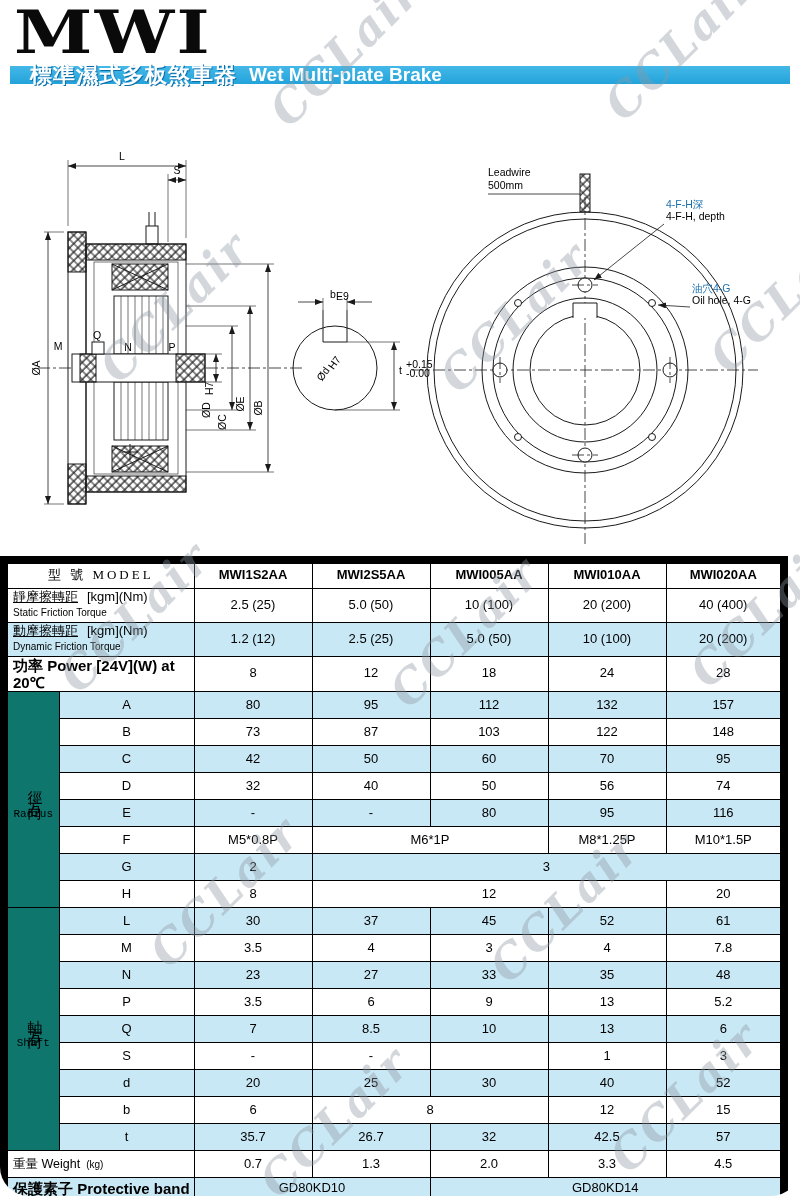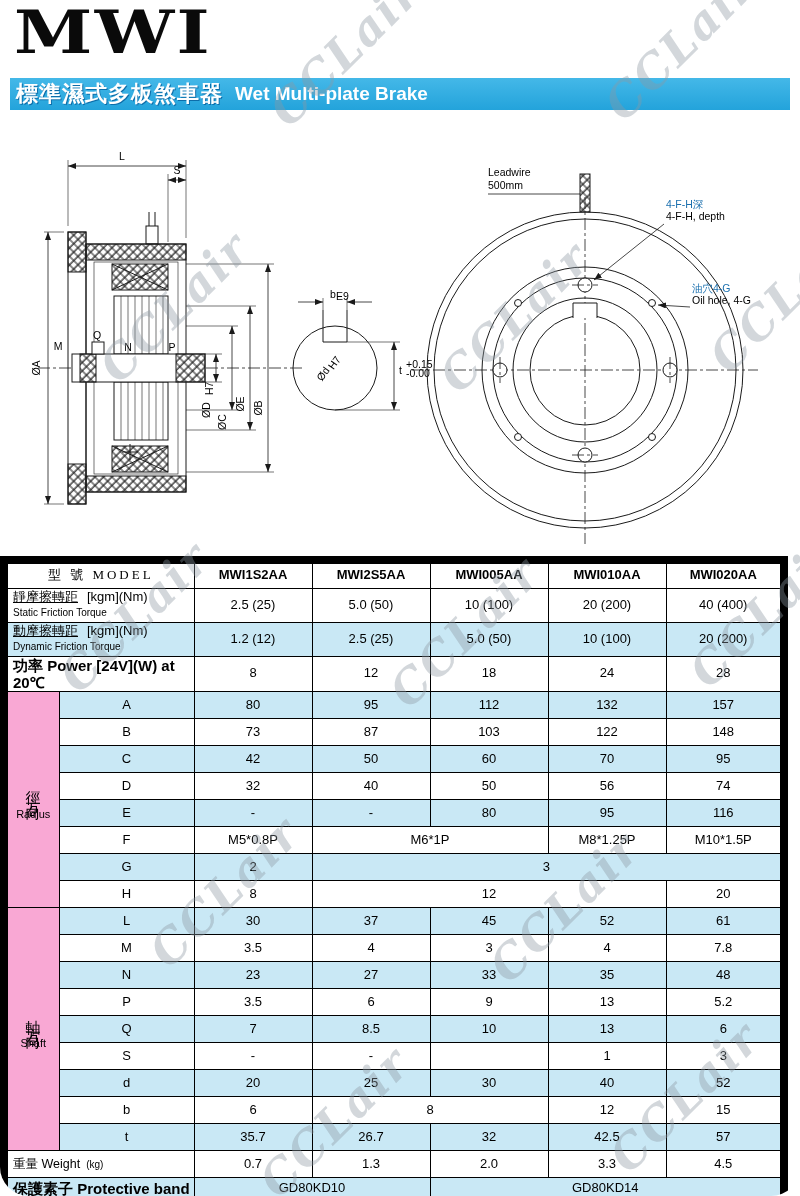--- a/index.html
+++ b/index.html
@@ -5,23 +5,23 @@
   html,body{margin:0;padding:0;background:#fff;}
   .page{position:relative;width:800px;height:1196px;background:#fff;overflow:hidden;
         font-family:"Liberation Sans",sans-serif;color:#000;border-radius:29px;}
 
   
   .logo{position:absolute;left:14px;top:2px;font-family:"DejaVu Serif",serif;
         font-weight:bold;font-size:60px;line-height:1;letter-spacing:2px;
         transform:scaleX(1.18);transform-origin:left top;color:#0a0a0a;}
 
   
-  .banner{position:absolute;left:10px;top:66px;width:780px;height:32px;box-sizing:border-box;
+  .banner{position:absolute;left:10px;top:66px;width:780px;height:18px;box-sizing:border-box;
           background:linear-gradient(180deg,#44b8e8 0%,#23a3db 100%);
-          display:flex;align-items:center;gap:12px;padding-left:6px;margin-top:12px;}
+          display:flex;align-items:center;gap:12px;padding-left:20px;}
   .banner .zh{font-size:22px;font-weight:bold;color:#fff;letter-spacing:1px;
               text-shadow:1px 1px 0 #0d6da9;}
   .banner .en{font-size:19px;font-weight:bold;color:#fff;text-align:right;}
 
   
   .dwg{position:absolute;left:10px;top:112px;}
   .dwg line,.dwg rect,.dwg circle,.dwg path{stroke:#1a1a1a;fill:none;stroke-width:1;}
   .dwg .thin{stroke-width:.6;}
   .dwg .dim{stroke-width:.8;}
   .dwg .cl{stroke-dasharray:12 3 3 3;stroke-width:.8;}
@@ -31,21 +31,21 @@
   .dwg text.blue{fill:#1a6fae;}
   .dwg marker path{fill:#1a1a1a;stroke:none;}
 
   
   .spec{position:absolute;left:0;top:556px;width:780px;border-collapse:collapse;
         table-layout:fixed;border:8px solid #000000;}
   .spec td{border:1px solid #000;text-align:center;vertical-align:middle;padding:0;
            font-size:13px;line-height:1.15;overflow:hidden;}
   tr.b td{background:#c9e8f5;}
   tr.w td{background:#fff;}
-  .spec td.group{background:#f9a8d4;}
+  .spec td.group{background:#0f766e;font-family:Liberation Mono, monospace;}
   .h28{height:28px}.h34{height:34px}.h26{height:26px}.h27{height:27px}
   .cell-model-label{font-family:"Liberation Serif",serif;font-size:16px;letter-spacing:3px;}
   .cell-model{font-weight:bold;font-size:14px;}
   td.lbl{text-align:left;padding-left:5px;}
   .lbl .zh{font-size:13px;text-decoration:underline;}
   .lbl .unit{font-size:13px;margin-left:9px;}
   .lbl .en{font-size:10px;}
   .lbl.one{font-size:15px;font-weight:bold;}
   .letter{font-size:13px;}
   .group .gzh{writing-mode:vertical-rl;text-orientation:upright;font-size:15px;

